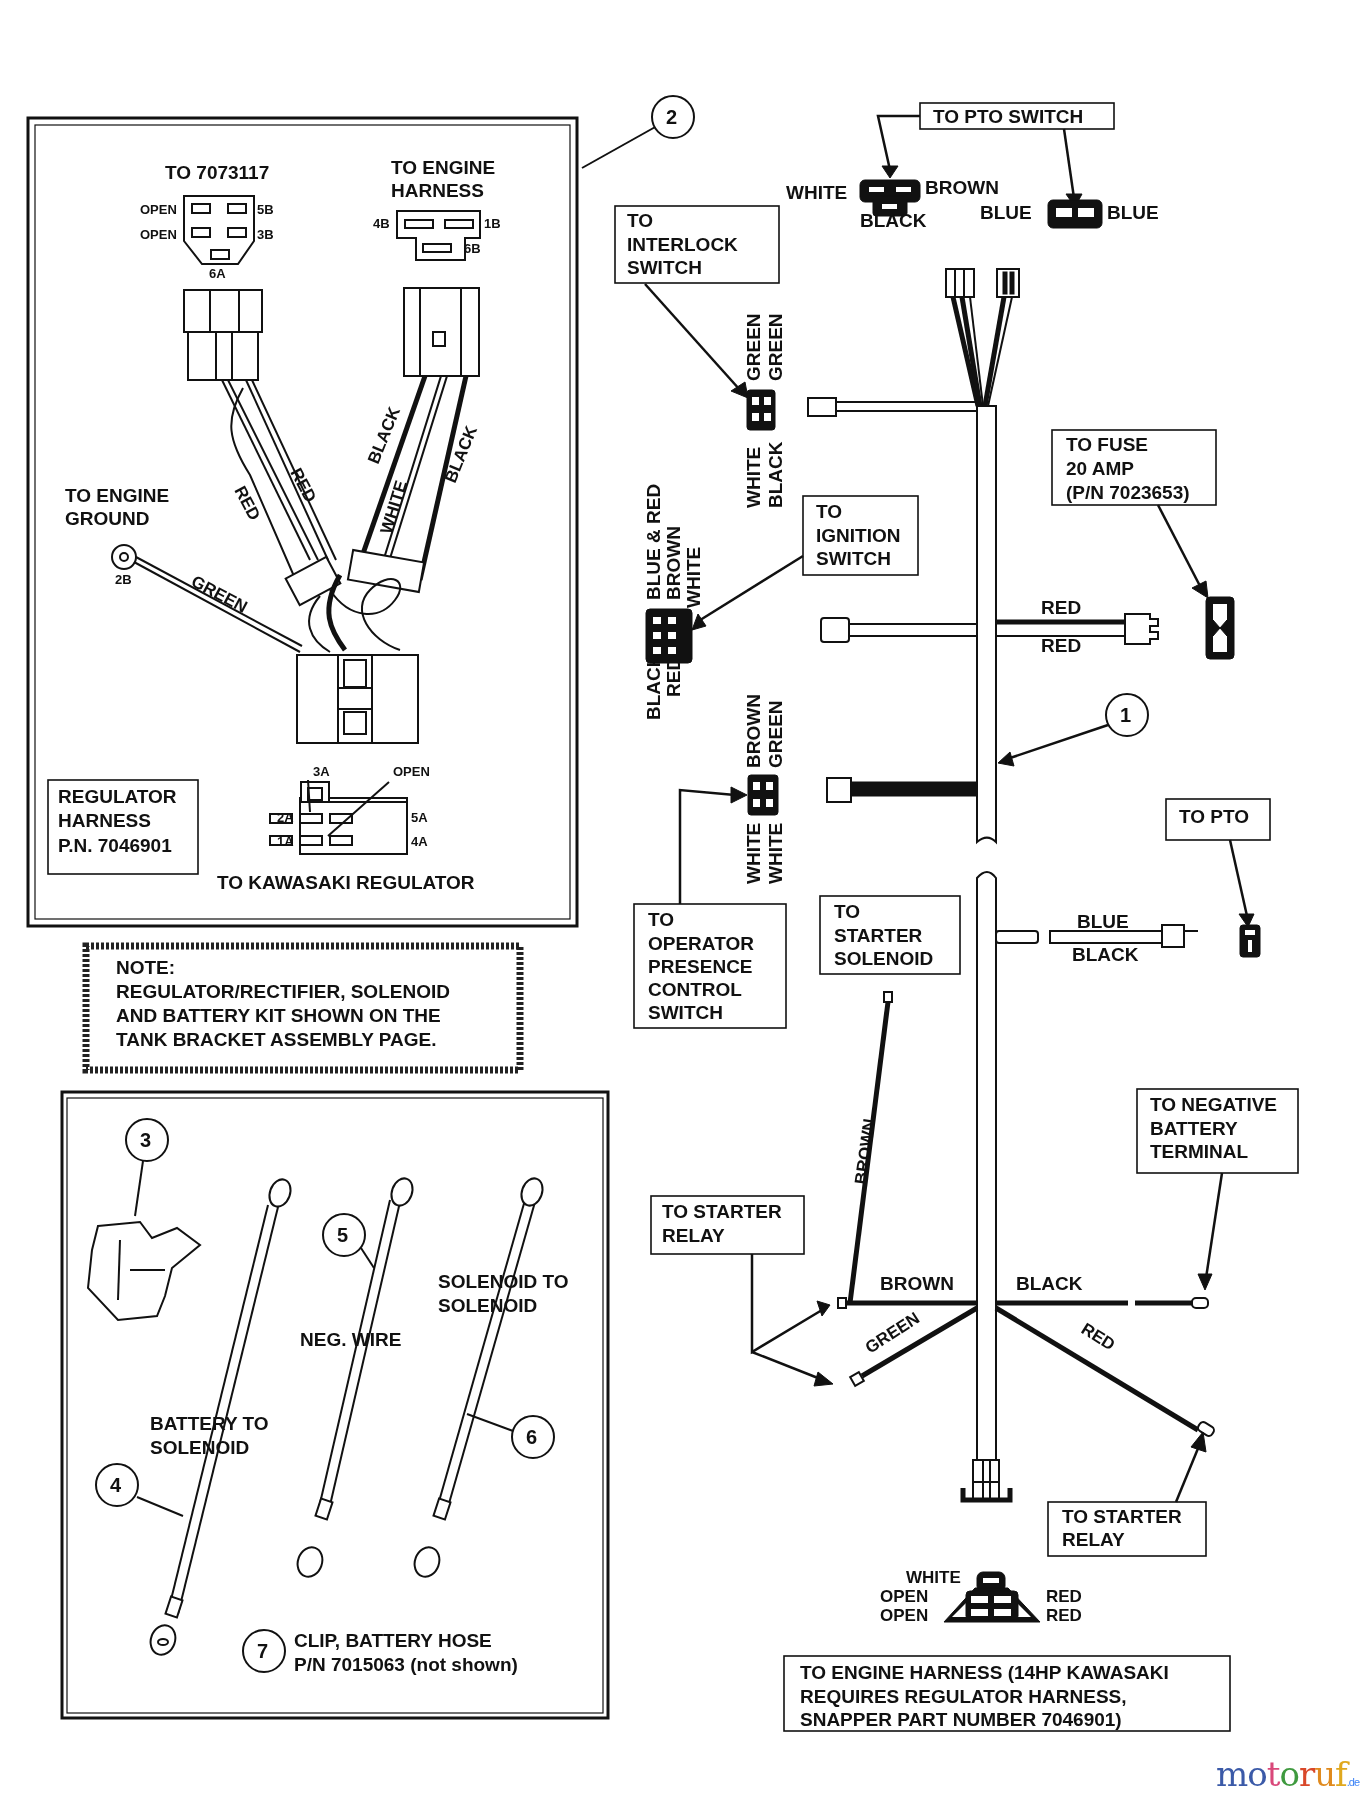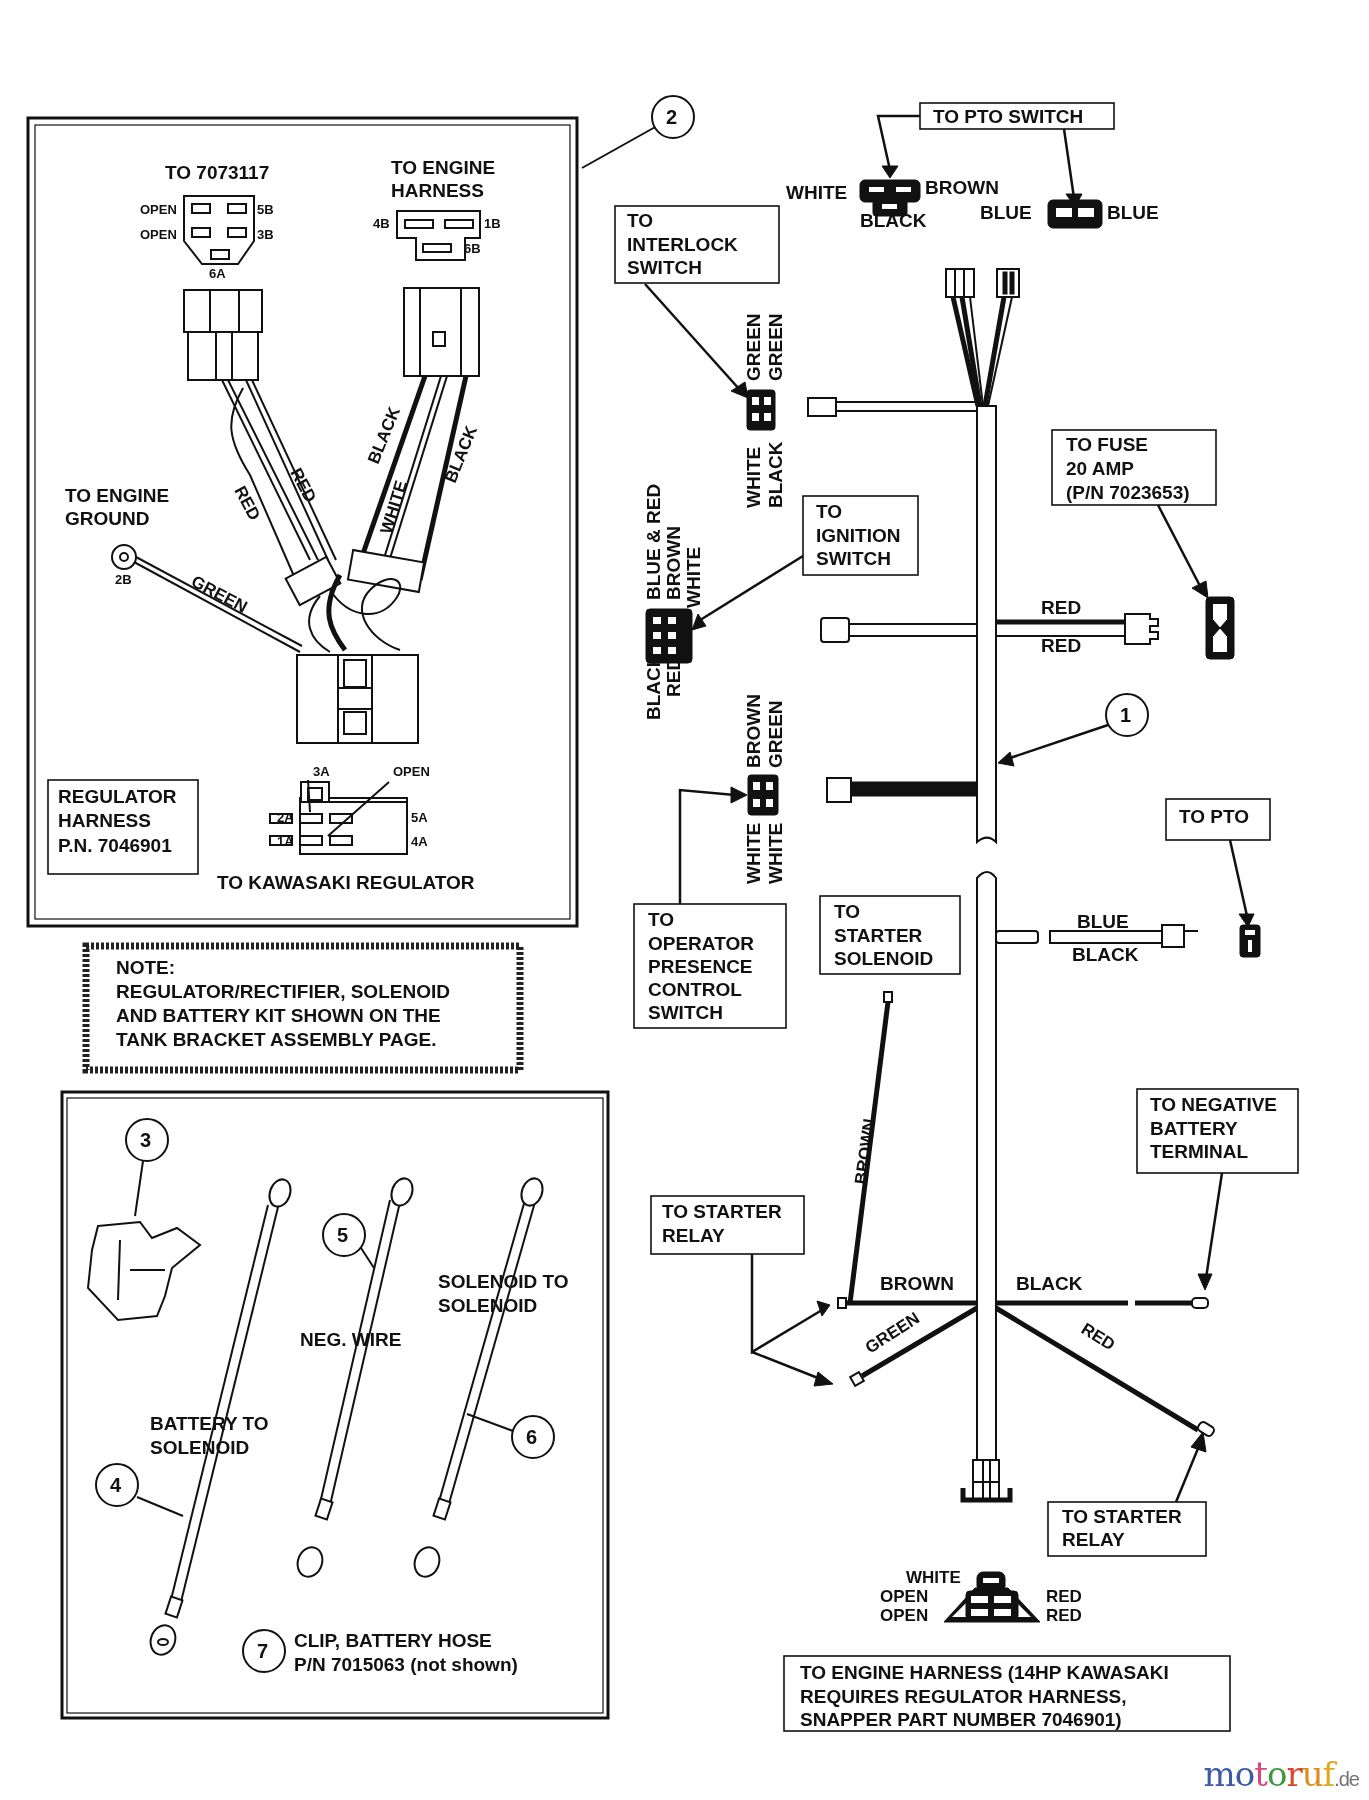--- a/index.html
+++ b/index.html
@@ -15,21 +15,21 @@
   .frame { fill: none; stroke: #111; stroke-width: 3; }
   .frame-in { fill: none; stroke: #111; stroke-width: 1.2; }
   .wire { fill: none; stroke: #111; stroke-width: 2; }
   .wire-thick { fill: none; stroke: #111; stroke-width: 5; }
   .outline { fill: #fff; stroke: #111; stroke-width: 2; }
   .solid { fill: #111; stroke: #111; }
   .leader { fill: none; stroke: #111; stroke-width: 2.5; }
   .hatch { fill: none; stroke: #222; stroke-width: 7; stroke-dasharray: 3 2; }
   #watermark { position: absolute; right: 10px; bottom: 6px; font-family: "DejaVu Serif", "Liberation Serif", serif; font-size: 34px; letter-spacing: -1px; }
   #watermark span { display: inline-block; }
-  #watermark .tld { font-size: 20px; color: #737373; font-family: "Liberation Sans", sans-serif; text-align: right; }
+  #watermark .tld { font-size: 11px; color: #3b82f6; font-family: "Liberation Sans", sans-serif; text-align: right; }
 </style>
 </head>
 <body>
 
 <svg id="diagram" width="1369" height="1800" viewBox="0 0 1369 1800" xmlns="http://www.w3.org/2000/svg">
 
   <g>
     <rect class="frame" x="28" y="118" width="549" height="808"></rect>
     <rect class="frame-in" x="35" y="125" width="535" height="794"></rect>
 

